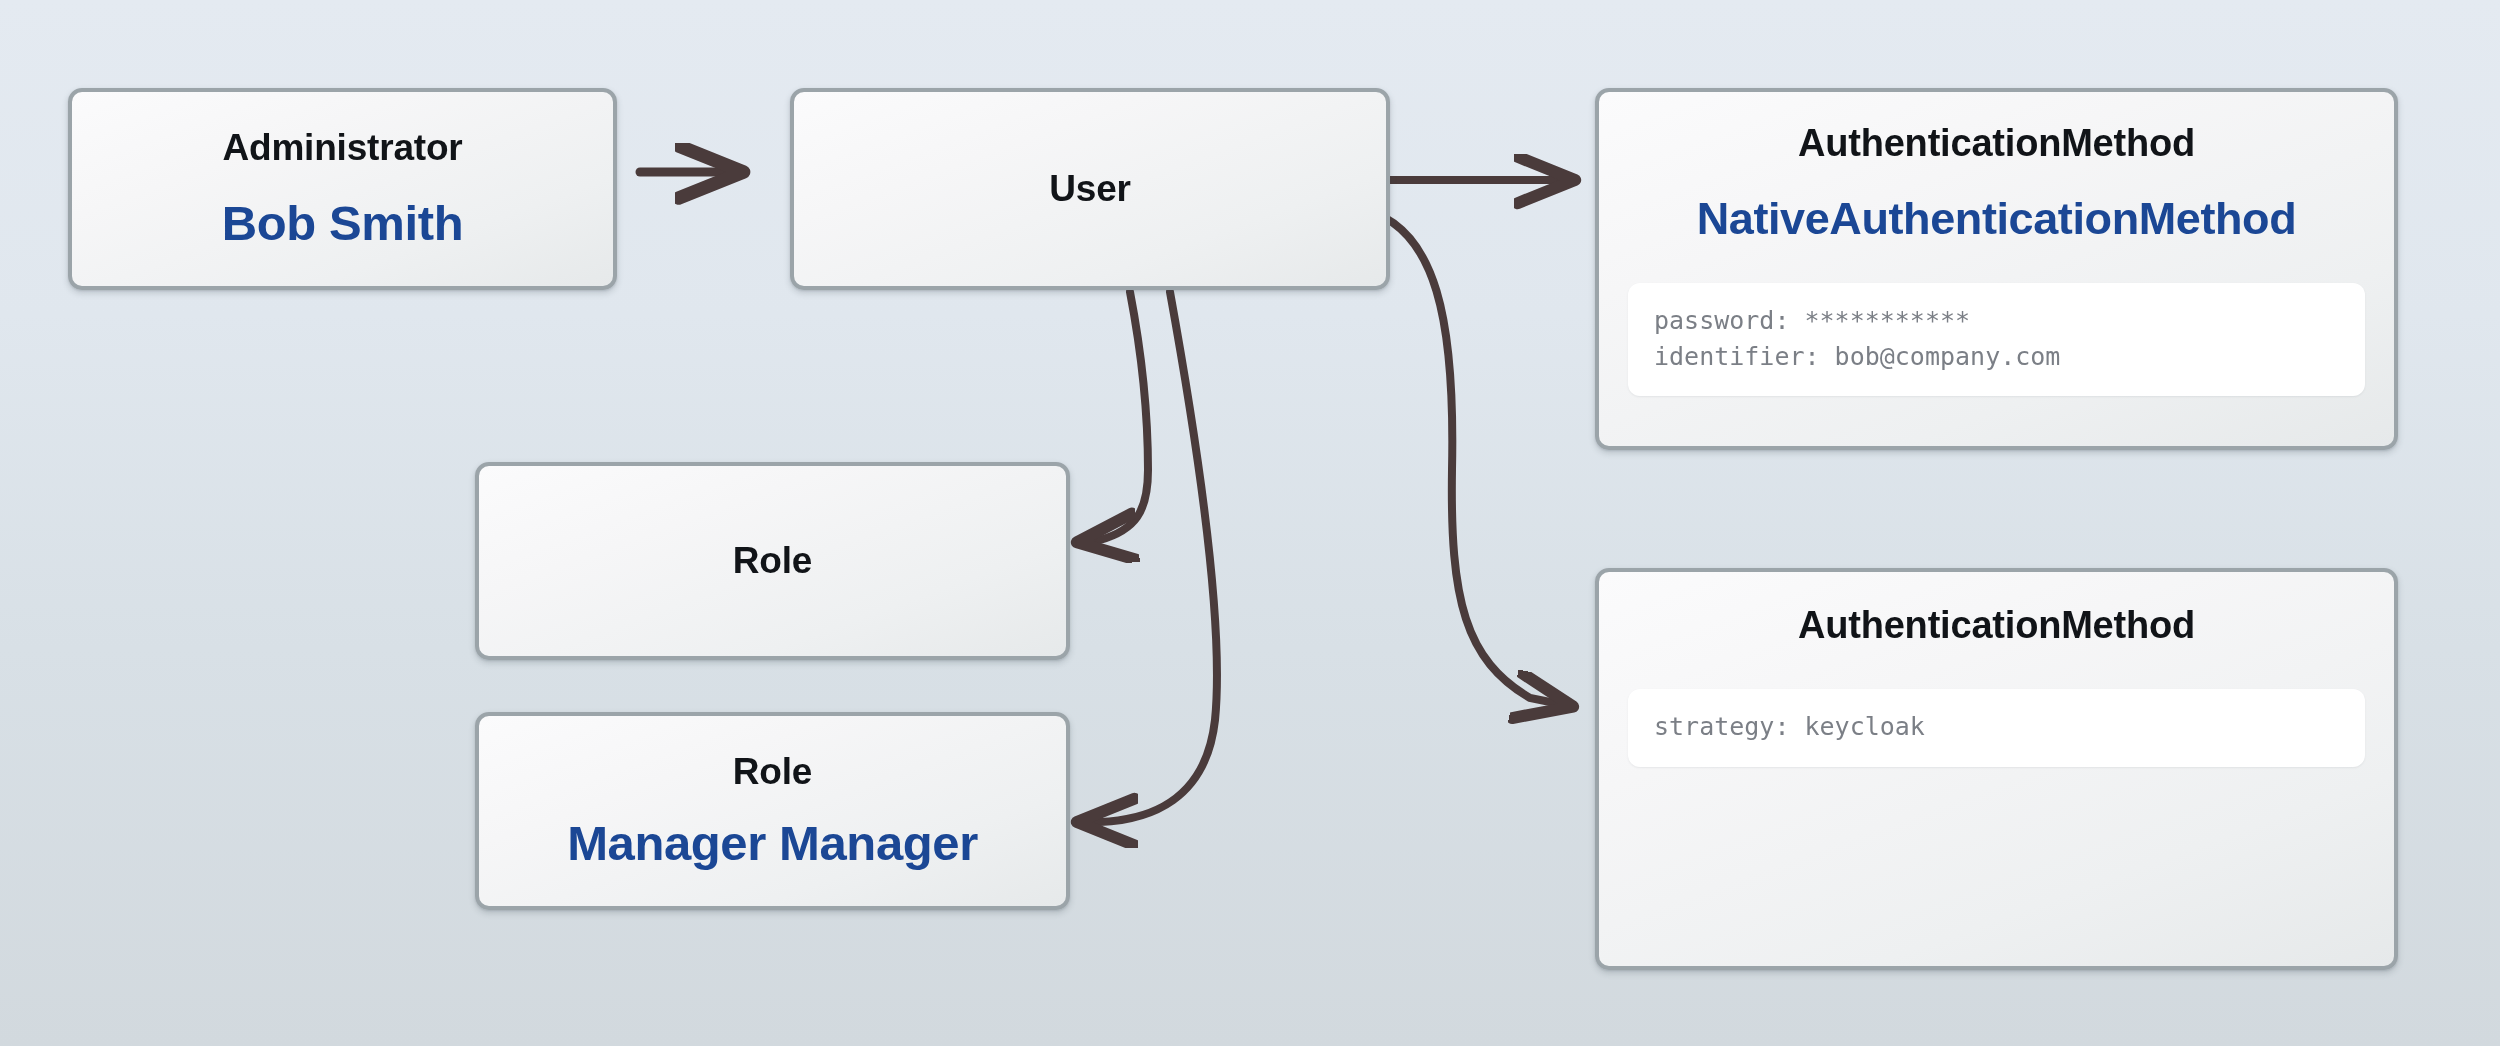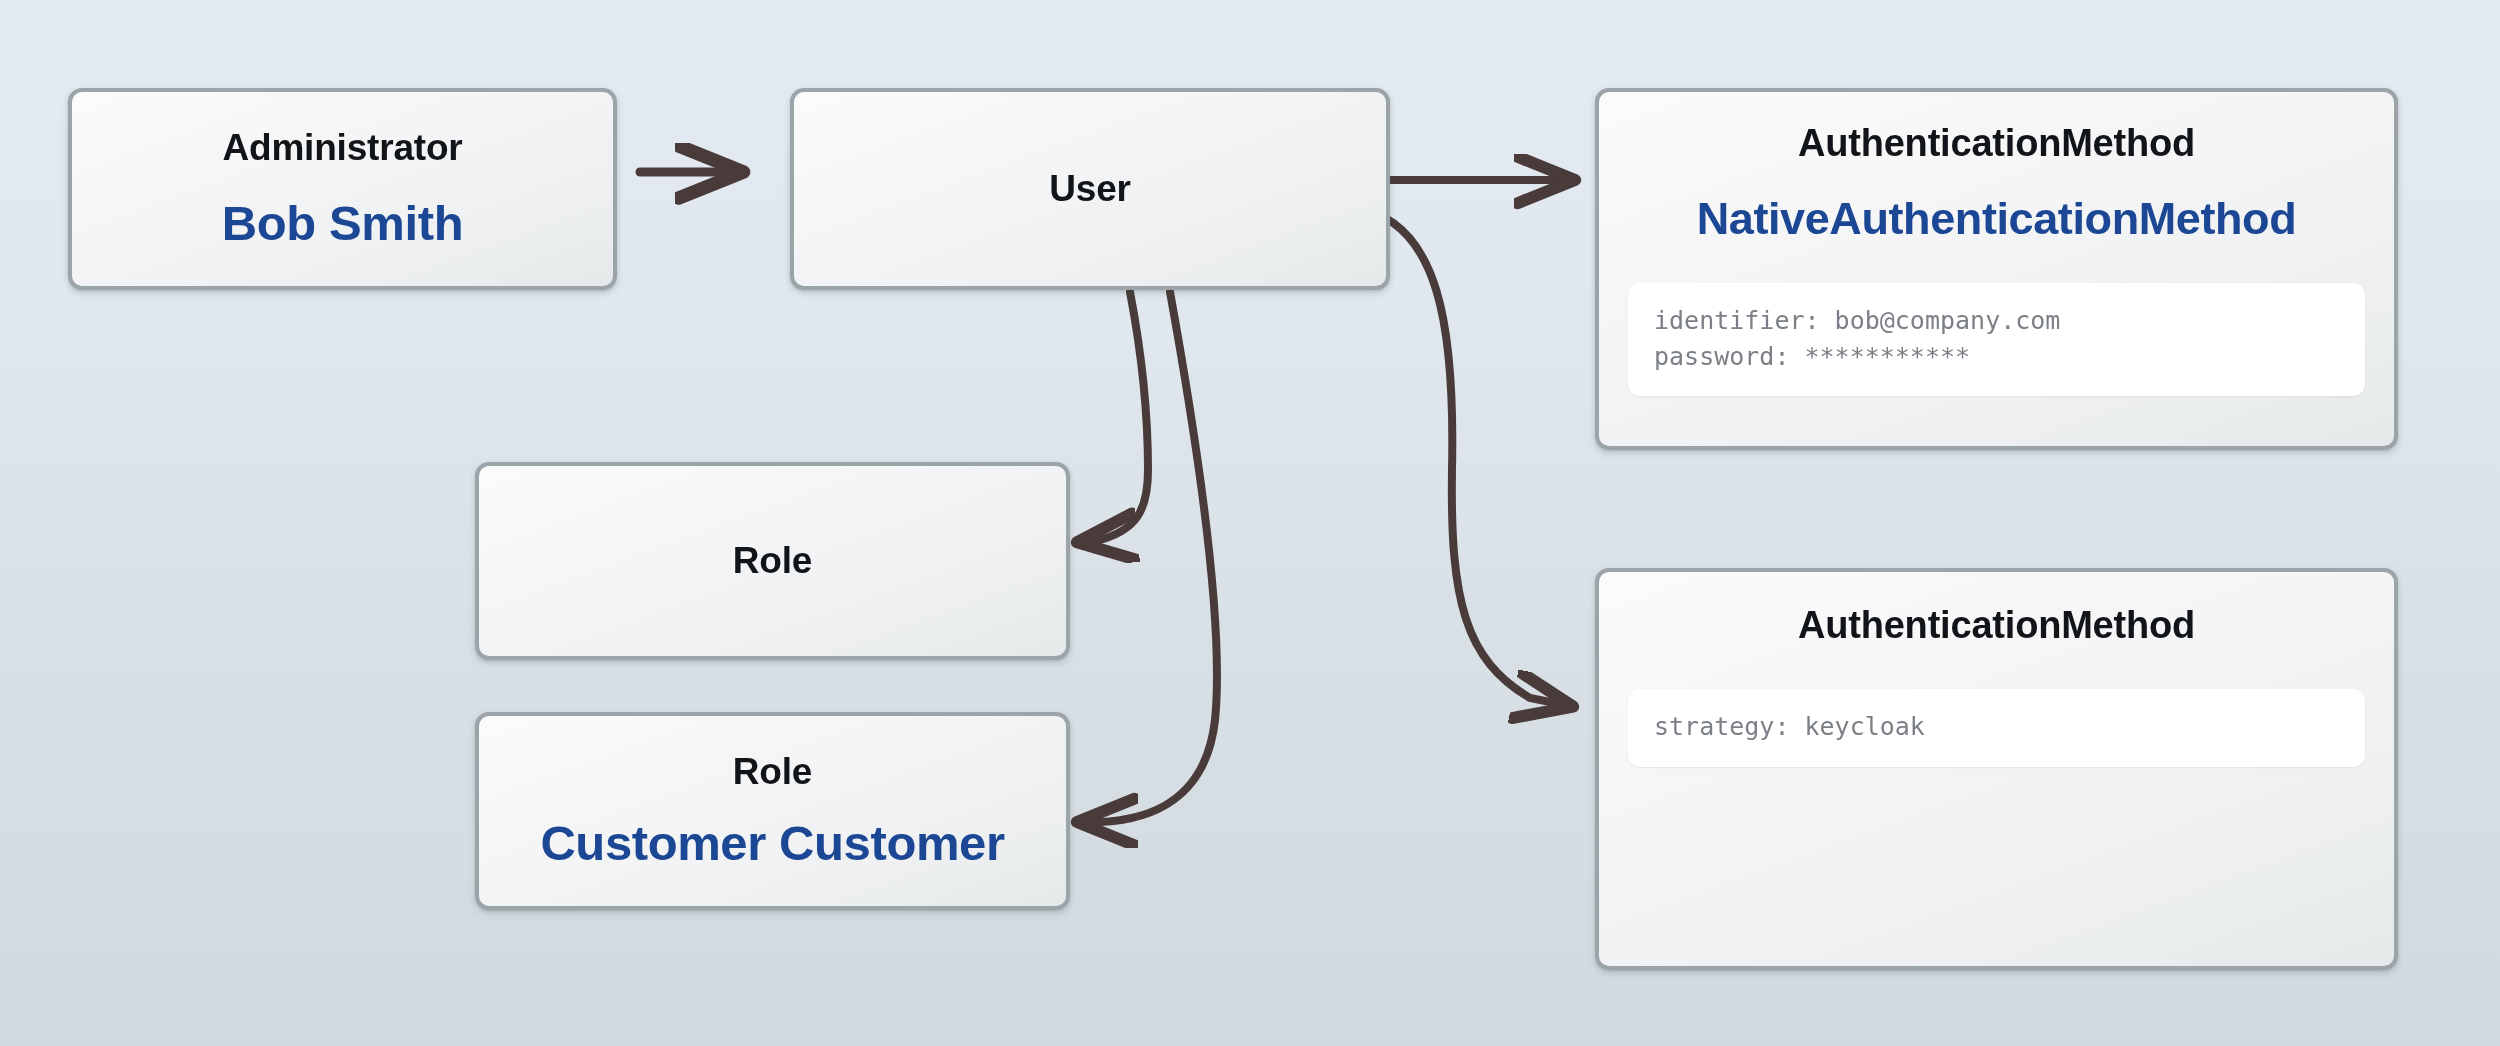--- a/index.html
+++ b/index.html
@@ -119,29 +119,29 @@
   <div class="node small" style="left:750px; top:88px; width:600px; height:202px; justify-content:center; gap:42px;margin-left:40px;">
     <div class="node-type">User</div>
   </div>
 
   <div class="node small" style="left:475px; top:462px; width:595px; height:198px; justify-content:center; gap:22px;">
     <div class="node-type">Role</div>
   </div>
 
   <div class="node small" style="left:475px; top:712px; width:595px; height:198px; justify-content:center; gap:22px;">
     <div class="node-type">Role</div>
-    <div class="node-name">Customer Customer</div>
+    <div class="node-name">Manager Manager</div>
   </div>
 
   <div class="node large" style="left:1595px; top:88px; width:803px; height:362px; padding-top:30px;">
     <div class="node-type">AuthenticationMethod</div>
     <div class="node-name" style="margin-top:28px;">NativeAuthenticationMethod</div>
     <div class="props" style="margin-top:38px;">
+      <div class="prop-line">password: ***********</div>
       <div class="prop-line">identifier: bob@company.com</div>
-      <div class="prop-line">password: ***********</div>
     </div>
   </div>
 
   <div class="node large" style="left:1595px; top:568px; width:803px; height:402px; padding-top:32px;">
     <div class="node-type">AuthenticationMethod</div>
     <div class="props" style="margin-top:42px;">
       <div class="prop-line">strategy: keycloak</div>
     </div>
   </div>
 

